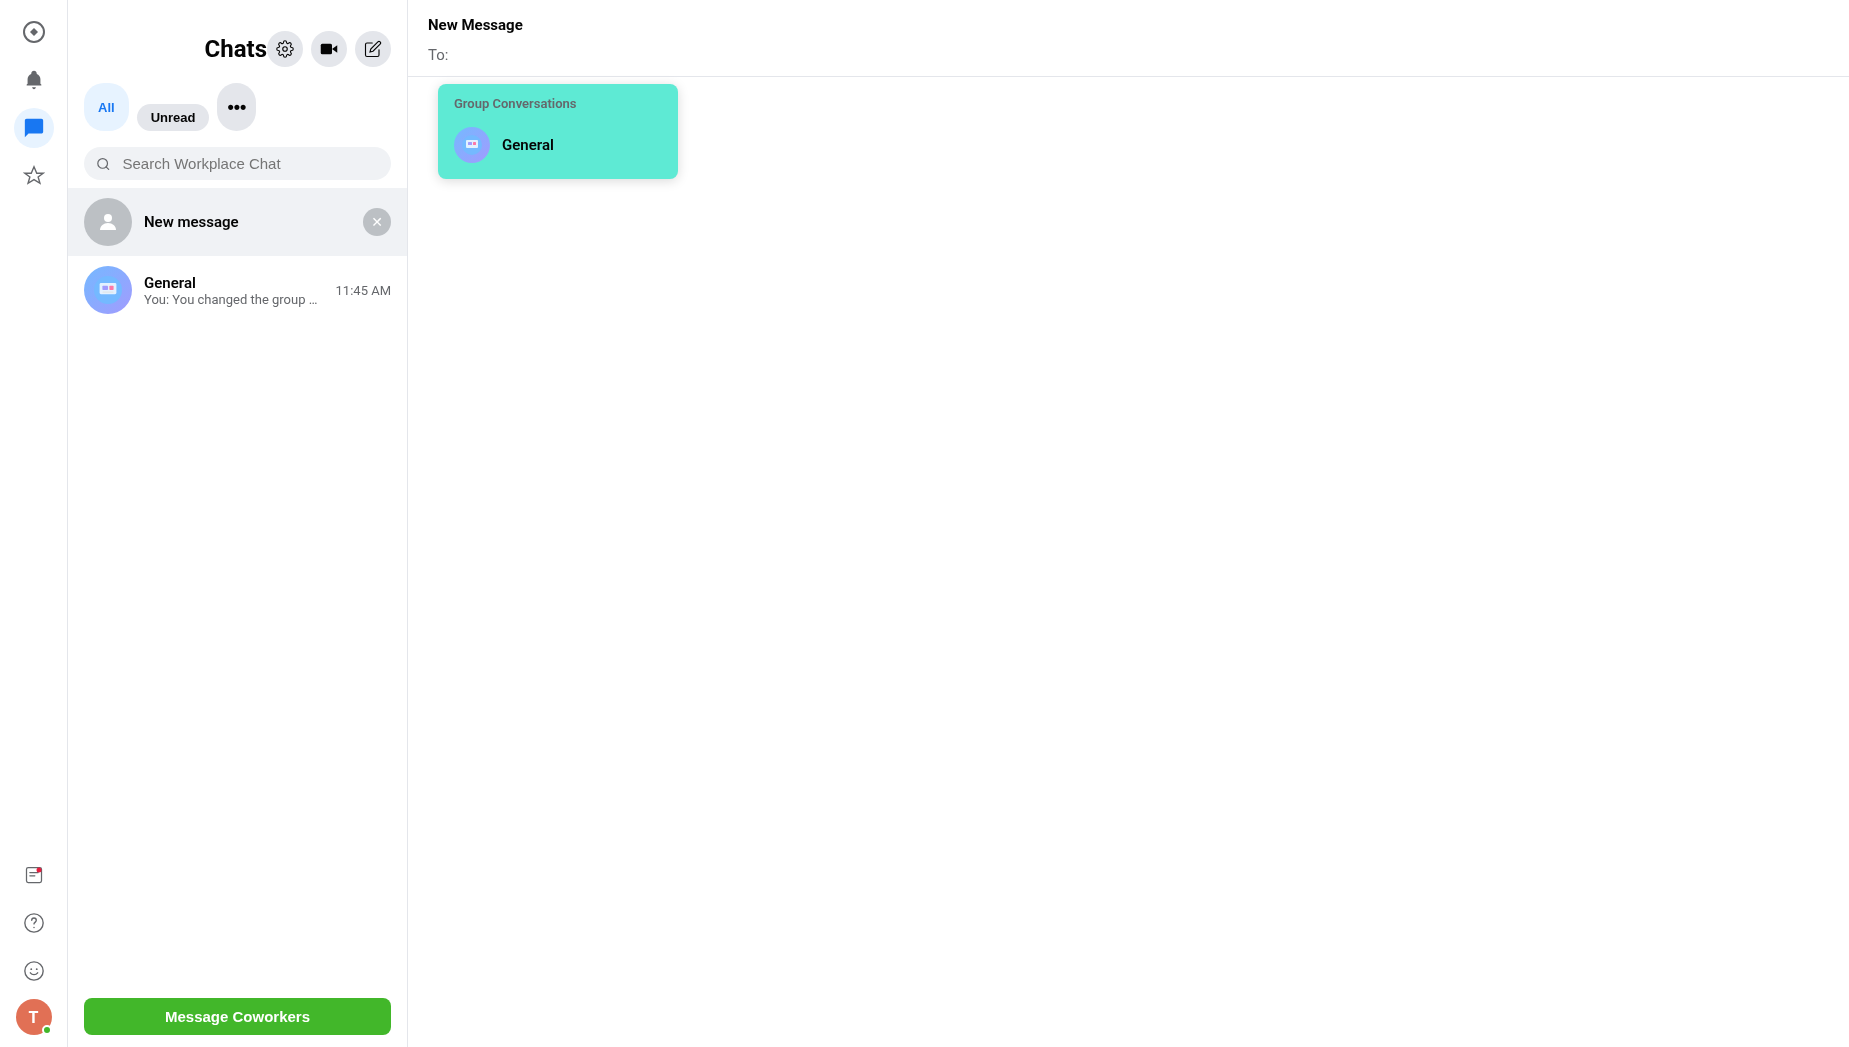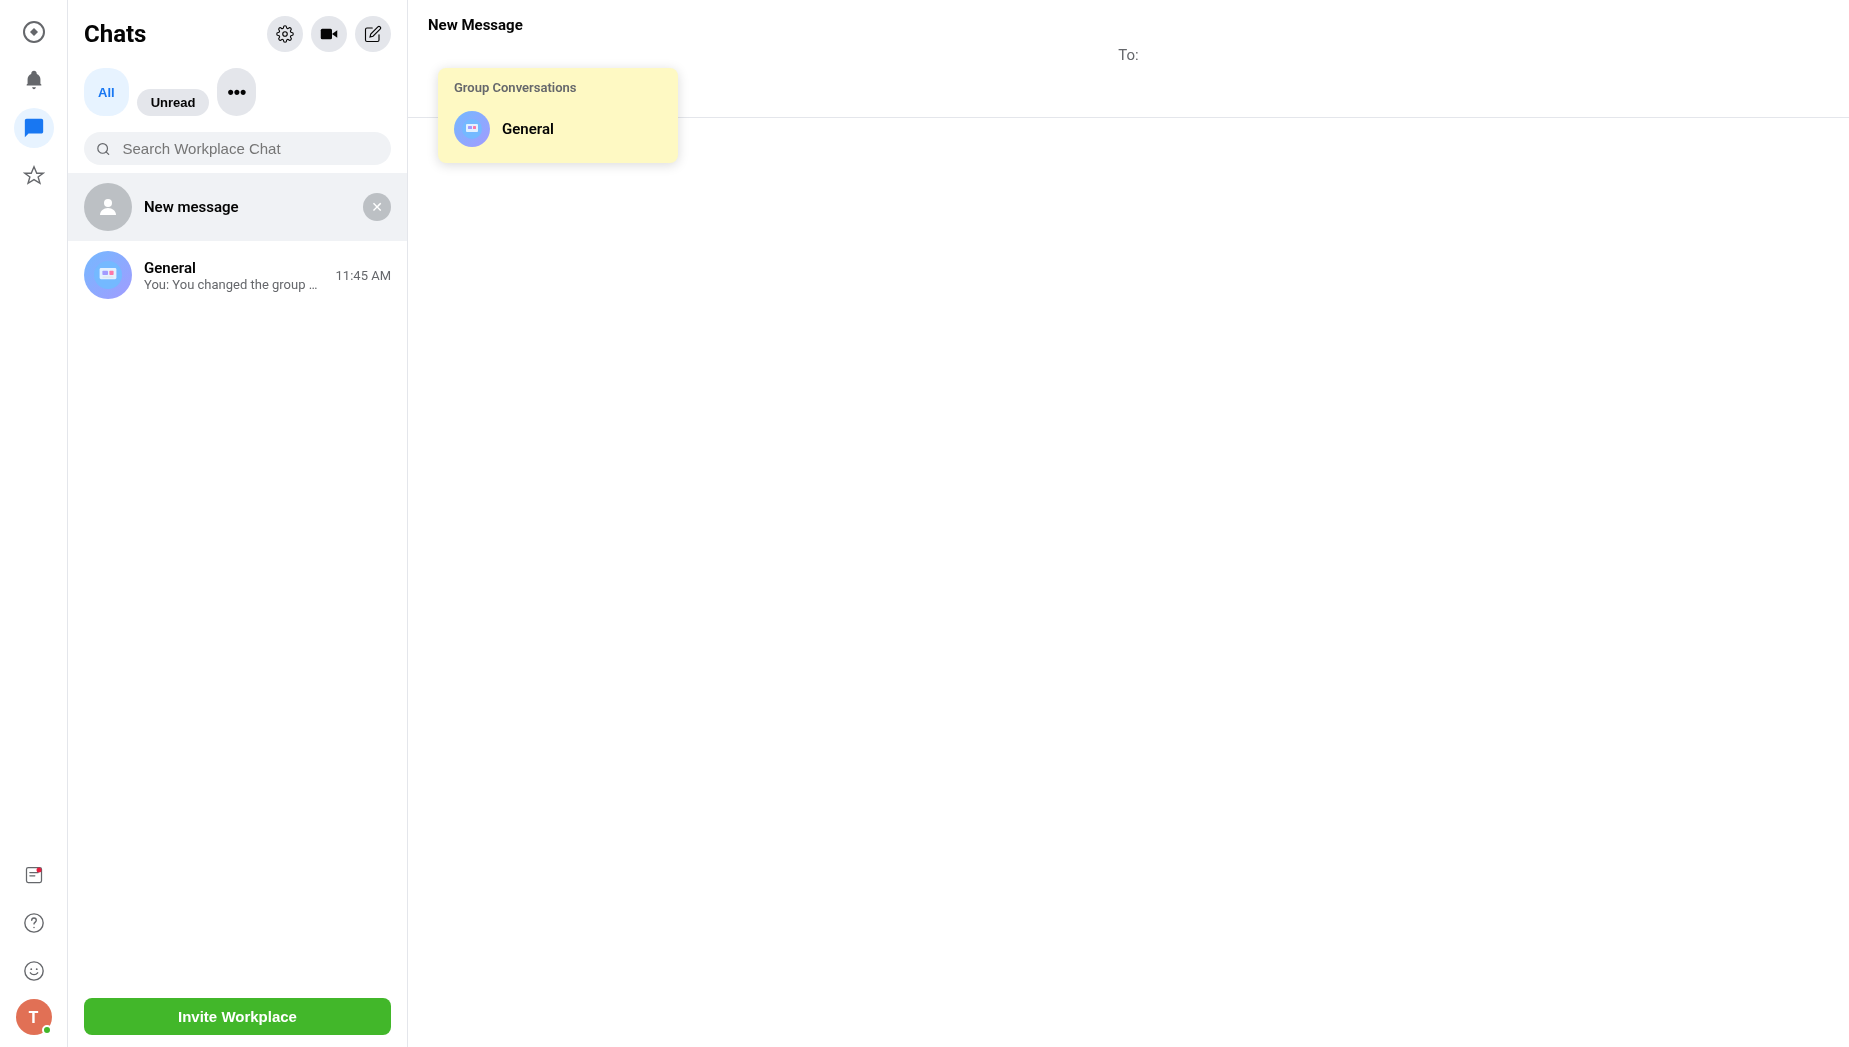--- a/index.html
+++ b/index.html
@@ -66,24 +66,24 @@
     
     .sidebar {
       width: 340px;
       background: #fff;
       display: flex;
       flex-direction: column;
       border-right: 1px solid #e4e6eb;
       height: 100%;
     }
     .sidebar-header {
-      padding: 16px 16px 8px;
-      display: flex;
-      align-items: center;
-      justify-content: space-between;
+      padding: 31px 16px 8px;
+      display: flex;
+      align-items: center;
+      justify-content: flex-end;
     }
     .sidebar-title {
       font-size: 24px;
       font-weight: 700;
       color: #050505;
     }
     .sidebar-actions {
       display: flex;
       gap: 8px;
     }
@@ -261,40 +261,39 @@
     .new-message-title {
       font-size: 15px;
       font-weight: 700;
       color: #050505;
       margin-bottom: 12px;
     }
     .to-row {
       display: flex;
       align-items: center;
       gap: 24px;
-      flex-direction: column;
     }
     .to-label {
       font-size: 15px;
       color: #65676b;
     }
     .to-input {
       border: none;
       outline: none;
       font-size: 15px;
       flex: 1;
       color: #050505;
     }
 
     
     .dropdown-overlay {
       position: absolute;
-      top: 68px;
+      top: 84px;
       left: 30px;
-      background: #fef9c3;
+      background: #5eead4;
       border-radius: 8px;
       box-shadow: 0 2px 12px rgba(0,0,0,0.15);
       min-width: 240px;
       z-index: 100;
       padding: 8px 0;
     }
     .dropdown-section-label {
       font-size: 13px;
       font-weight: 600;
       color: #65676b;
@@ -443,21 +442,21 @@
       </svg>
     </div>
     <div class="chat-info">
       <div class="chat-name">General</div>
       <div class="chat-preview">You: You changed the group photo.</div>
     </div>
     <div class="chat-time">11:45 AM</div>
   </div>
 
   <div class="invite-btn-wrap">
-    <button class="invite-btn">Invite Workplace</button>
+    <button class="invite-btn">Message Coworkers</button>
   </div>
 </div>
 
 <div class="main-content">
   <div class="new-message-header">
     <div class="new-message-title">New Message</div>
     <div class="to-row">
       <span class="to-label">To:</span>
       <input class="to-input" type="text" style="">
     </div>

